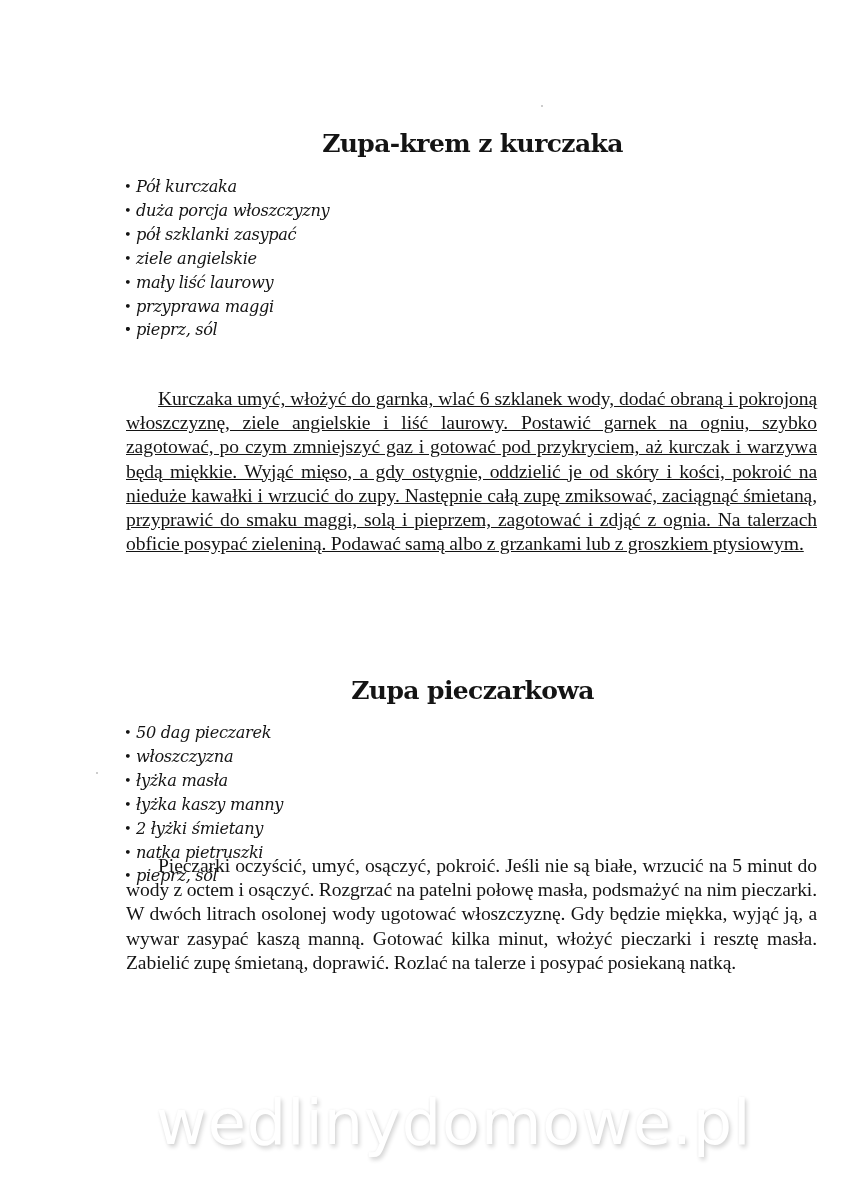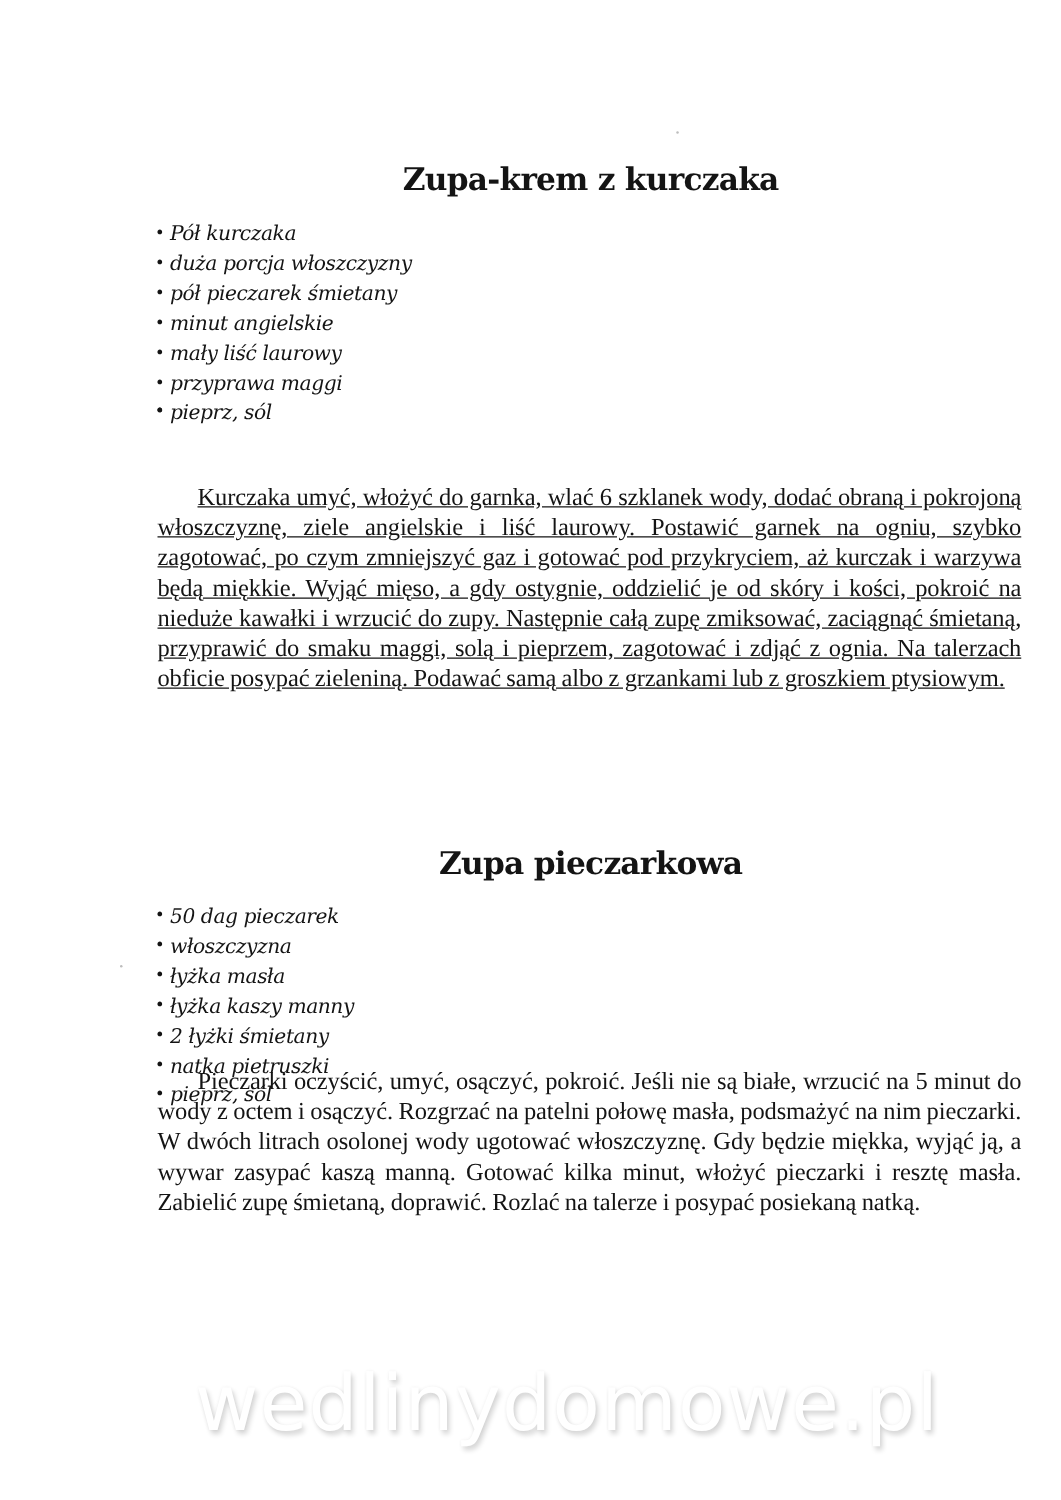--- a/index.html
+++ b/index.html
@@ -102,22 +102,22 @@
 </head>
 <body>
 
 <div class="page">
 
   <h1 class="recipe-title" id="title-1">Zupa-krem z kurczaka</h1>
 
   <ul class="ingredients" id="ingredients-1">
     <li><span class="bullet">•</span><span>Pół kurczaka</span></li>
     <li><span class="bullet">•</span><span>duża porcja włoszczyzny</span></li>
-    <li><span class="bullet">•</span><span>pół pieczarek śmietany</span></li>
-    <li><span class="bullet">•</span><span>minut angielskie</span></li>
+    <li><span class="bullet">•</span><span>pół szklanki zasypać</span></li>
+    <li><span class="bullet">•</span><span>ziele angielskie</span></li>
     <li><span class="bullet">•</span><span>mały liść laurowy</span></li>
     <li><span class="bullet">•</span><span>przyprawa maggi</span></li>
     <li><span class="bullet">•</span></li>
     <li><span class="bullet">•</span><span>pieprz, sól</span></li>
   </ul>
 
   <p class="instructions" id="instructions-1">Kurczaka umyć, włożyć do garnka, wlać 6 szklanek wody, dodać obraną i pokrojoną włoszczyznę, ziele angielskie i liść laurowy. Postawić garnek na ogniu, szybko zagotować, po czym zmniejszyć gaz i gotować pod przykryciem, aż kurczak i warzywa będą miękkie. Wyjąć mięso, a gdy ostygnie, oddzielić je od skóry i kości, pokroić na nieduże kawałki i wrzucić do zupy. Następnie całą zupę zmiksować, zaciągnąć śmietaną, przyprawić do smaku maggi, solą i pieprzem, zagotować i zdjąć z ognia. Na talerzach obficie posypać zieleniną. Podawać samą albo z grzankami lub z groszkiem ptysiowym.</p>
 
   <h1 class="recipe-title" id="title-2">Zupa pieczarkowa</h1>
 

